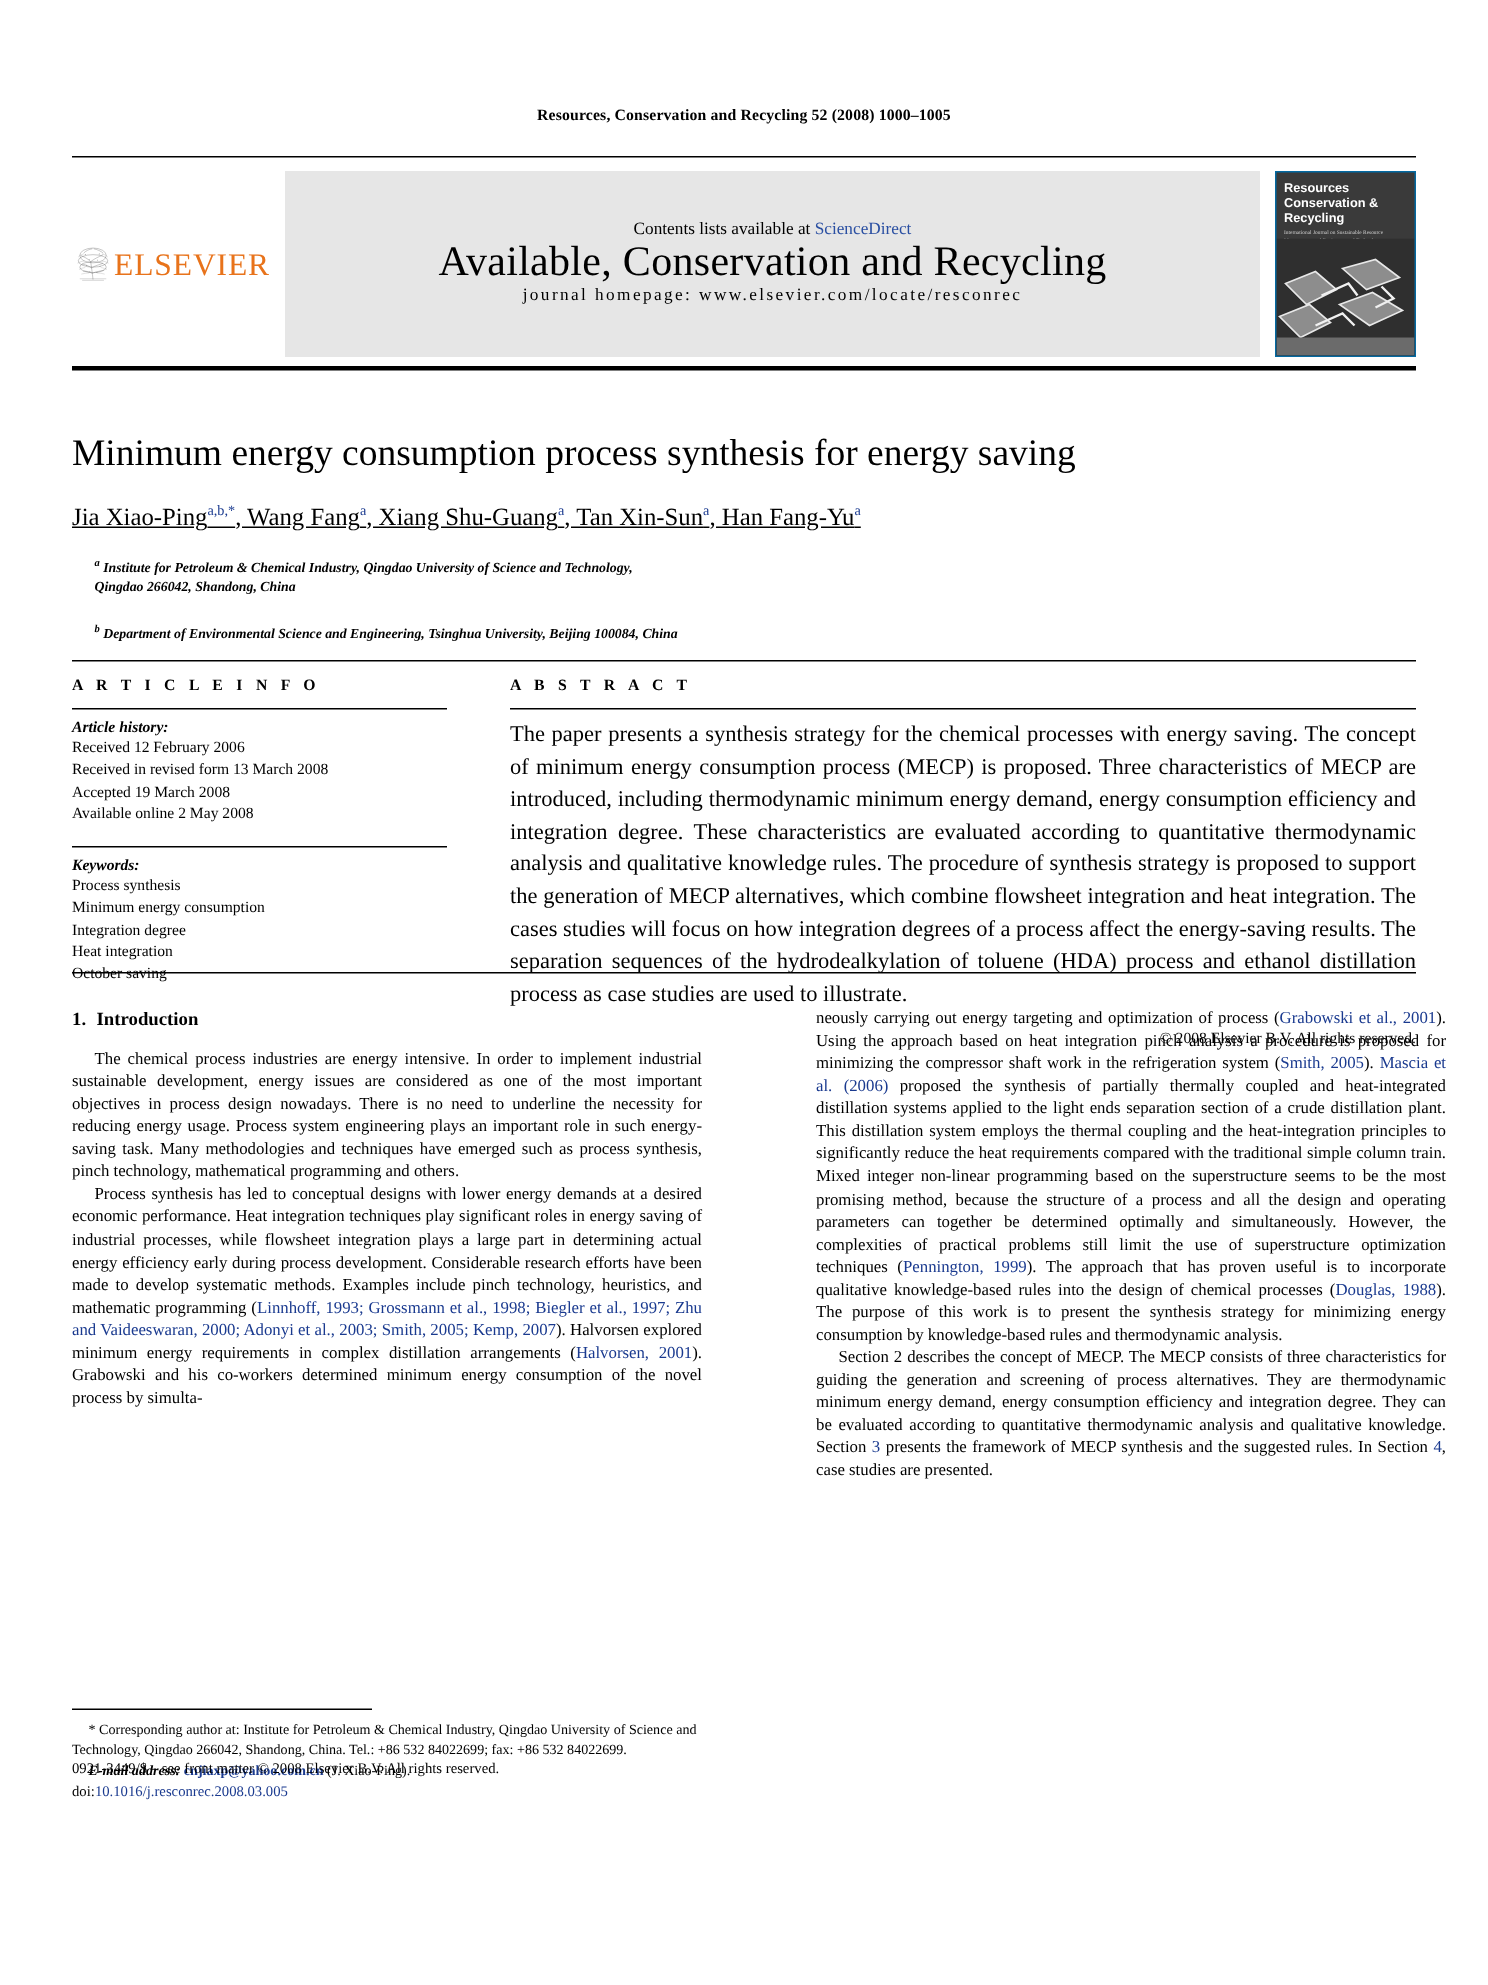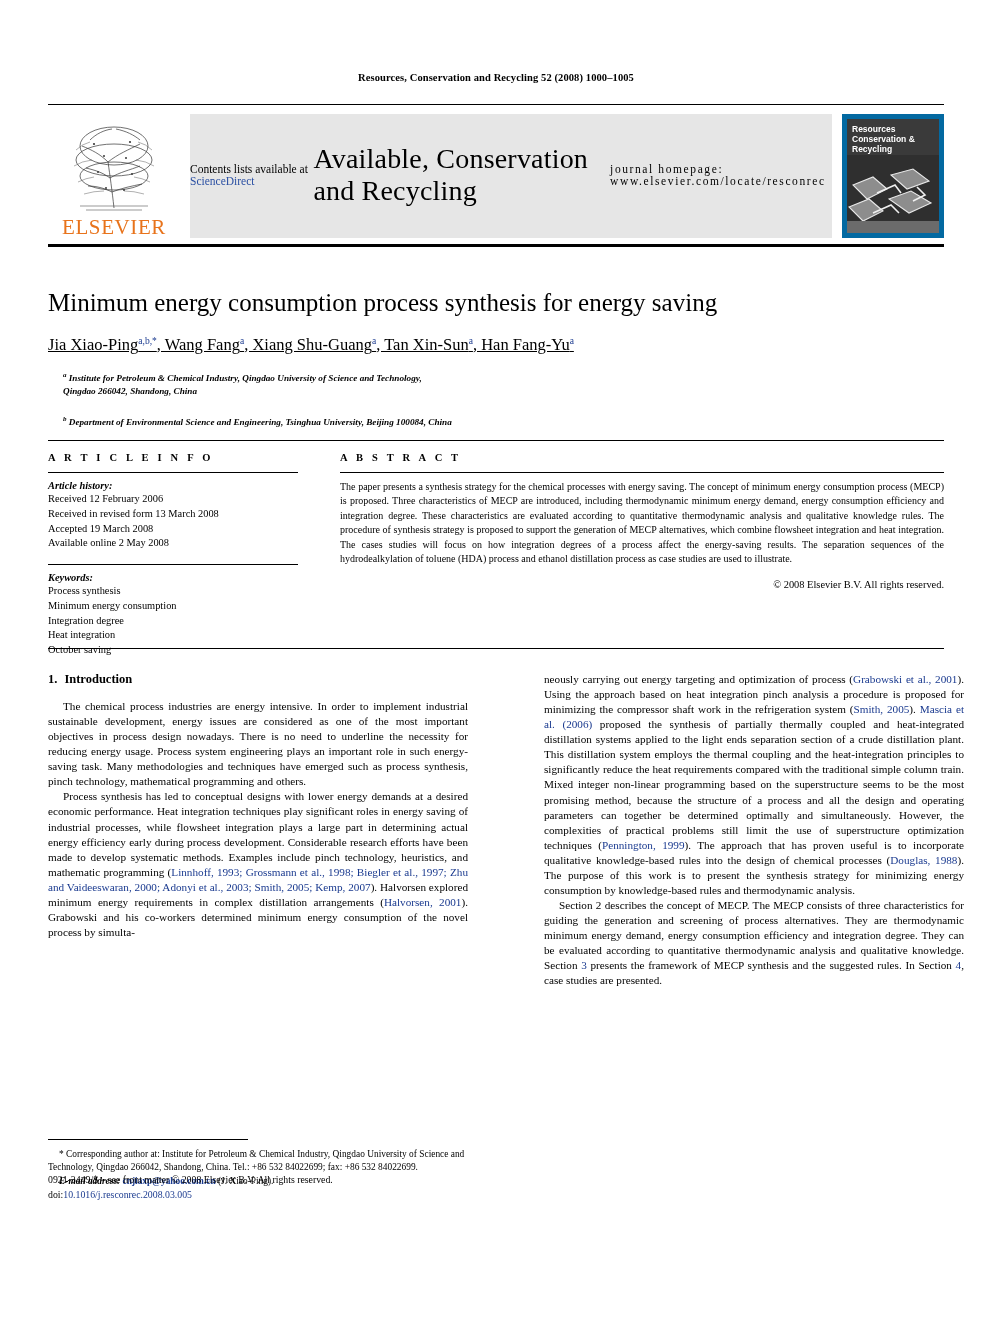--- a/index.html
+++ b/index.html
@@ -21,39 +21,39 @@
   }
 
   
   .masthead-wrap { position:absolute; top:104px; left:48px; width:896px; }
   .rule-top { border-top:1.6px solid #000; width:896px; }
   .masthead {
     display:flex; align-items:stretch; margin-top:9px; height:124px;
   }
   .elsevier-logo {
     width:132px; flex:0 0 132px; position:relative;
-    display:flex; flex-direction:column; align-items:center; justify-content:flex-end;
+    display:flex; flex-direction:row; align-items:center; justify-content:flex-end;
   }
   .tree-svg { width:108px; height:96px; display:block; }
   .elsevier-word {
     font-family:"Liberation Serif", serif;
     font-size:21px; letter-spacing:.6px; color:#E8731B; font-weight:normal;
     line-height:1; margin-top:1px;
   }
   .center-band {
-    flex:1 1 auto; background:#e6e6e6; display:flex; 
+    flex:1 1 auto; background:#e6e6e6; display:flex; flex-direction:column;
     align-items:center; justify-content:center; padding:10px 0 12px 0;
     margin:0 10px;
   }
   .contents-line { font-size:11.5px; }
   .contents-line .sd { color:#2a4fa2; }
   .journal-name { font-size:28px; letter-spacing:.2px; }
   .homepage { font-size:11.5px; letter-spacing:1.6px; }
   .cover-thumb {
-    width:92px; flex:0 0 92px; border:5px solid #0369a1; background:#3a3a3a;
+    width:92px; flex:0 0 92px; border:1px solid #0369a1; background:#3a3a3a;
     position:relative; overflow:hidden;
   }
   .cover-title {
     color:#fff; font-size:8.5px; line-height:1.18; padding:5px 4px 0 5px;
     font-family:"Liberation Sans", sans-serif; font-weight:bold;
   }
   .cover-sub { color:#cfcfcf; font-size:3.6px; line-height:1.5; padding:3px 4px 0 5px; }
   .cover-art { position:absolute; bottom:0; left:0; width:92px; height:78px; }
   .rule-bottom { border-top:3px solid #000; width:896px; margin-top:6px; }
 
@@ -72,21 +72,21 @@
   .col-gap { width:42px; flex:0 0 42px; }
   .col-abs { flex:1 1 auto; }
   .sec-head {
     font-size:10.5px; font-weight:bold; letter-spacing:3.2px;
     font-family:"Liberation Serif", serif; margin-bottom:9px;
   }
   .hr-thin { border-top:1px solid #000; margin:0 0 7px 0; }
   .hist-title, .kw-title { font-style:italic; font-weight:bold; font-size:10.4px; margin:0 0 1px 0; }
   .hist-line, .kw-line { font-size:10.4px; line-height:1.42; }
   .kw-block { margin-top:13px; }
-  .abs-body { font-size:10px; line-height:1.44; text-align:justify; }
+  .abs-body { font-size:15px; line-height:1.44; text-align:justify; }
   .copyright { font-size:10.4px; text-align:right; margin-top:13px; }
   .info-rule-bot { position:absolute; top:648px; left:48px; width:896px; border-top:1px solid #000; }
 
   
   .body-cols { position:absolute; top:672px; left:48px; width:896px; display:flex;gap:10px; }
   .bcol { width:420px; flex:0 0 420px; }
   .bgap { width:56px; flex:0 0 56px; }
   .h2 { font-size:12.5px; font-weight:bold; margin:0 0 12px 0; }
   .h2 .num { margin-right:7px; }
   p.body { font-size:11.2px; line-height:1.345; text-align:justify; margin:0; text-indent:15px; }

